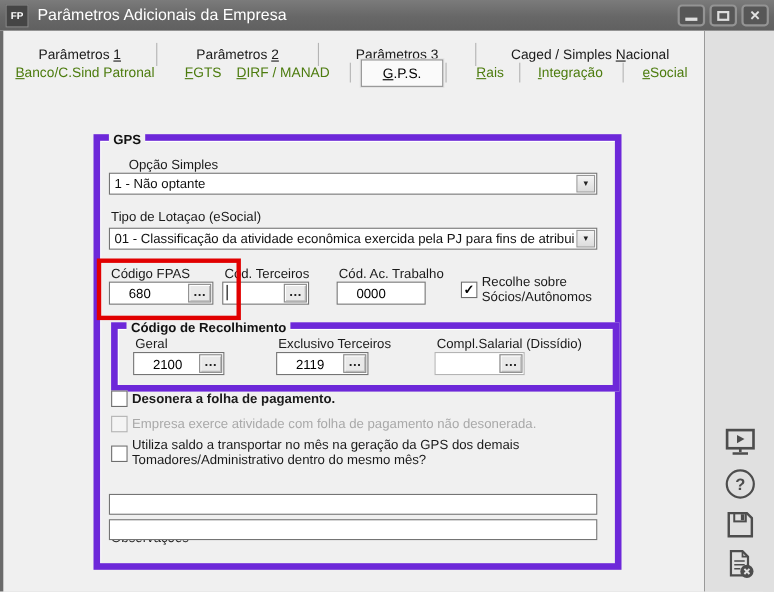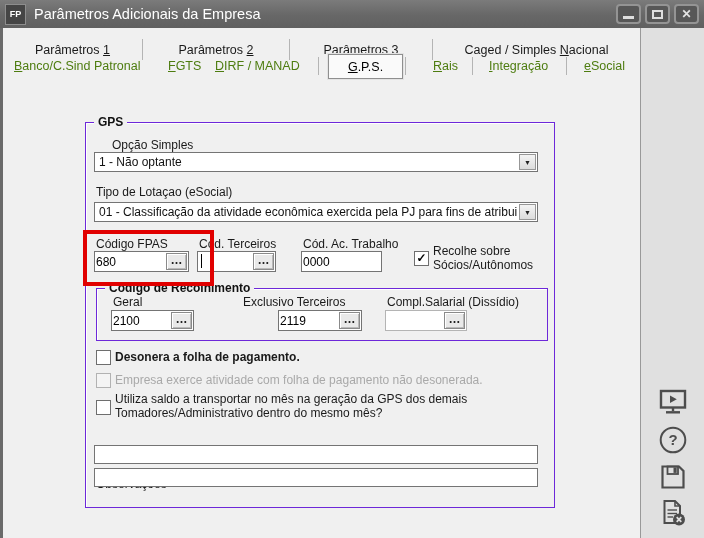--- a/index.html
+++ b/index.html
@@ -29,34 +29,34 @@
   .tab1:nth-child(1){width:140px;} .tab1:nth-child(2){width:147px;}
   .tab1:nth-child(3){width:143px;} .tab1:nth-child(4){width:207px;border-right:none;}
   .tabrow2{position:absolute;left:0;top:25px;width:637px;height:27px;}
   .tab2{position:absolute;top:6px;font-size:12.5px;color:#4d7c0f;cursor:default;white-space:pre;}
   .tabsep{position:absolute;top:4px;width:1px;height:18px;background:#b4b4b4;}
   .tab2-selected{position:absolute;left:325px;top:1px;width:73px;height:23px;background:#fafafa;
     border:1px solid #8f8f8f;box-shadow:0 0 0 1px #e3e3e3;display:flex;align-items:center;justify-content:center;
     font-size:12.5px;cursor:default;white-space:pre;}
   .u{text-decoration:underline;}
   
-  .groupbox{position:absolute;border:1px solid #6d28d9;box-shadow:inset 1px 1px 0 #ffffff;background:#f0f0f0;}
+  .groupbox{position:absolute;border:6px solid #6d28d9;box-shadow:inset 1px 1px 0 #ffffff;background:#f0f0f0;}
   .group-label{position:absolute;top:-8px;left:8px;background:#f0f0f0;padding:0 4px;
     font-size:12px;font-weight:bold;color:#111;white-space:nowrap;}
   .lbl{position:absolute;font-size:12px;color:#1a1a1a;white-space:nowrap;}
   .lbl-dis{color:#a9a9a9;}
   
   .dd{position:absolute;height:20px;background:#fff;border:1px solid #747474;box-sizing:border-box;}
   .dd-txt{position:absolute;left:4px;top:2px;right:20px;overflow:hidden;white-space:nowrap;font-size:12px;color:#111;}
   .dd-btn{position:absolute;right:1px;top:1px;bottom:1px;width:17px;background:linear-gradient(#f4f4f4,#dcdcdc);
     border:1px solid #979797;box-sizing:border-box;display:flex;align-items:center;justify-content:center;
     font-size:7px;color:#222;cursor:default;}
   .field{position:absolute;height:21px;}
   .field input{width:100%;height:21px;box-sizing:border-box;background:#fff;border:1px solid #747474;
-    font-family:"Liberation Sans",sans-serif;font-size:12px;padding:2px 1px;margin:0;outline:none;}
+    font-family:"Liberation Sans",sans-serif;font-size:12px;padding:2px 17px;margin:0;outline:none;}
   .field input.dis{border-color:#b4b4b4;}
   .browse-btn{position:absolute;right:2px;top:2px;width:21px;height:17px;background:#e9e9e9;
     border:1px solid #8a8a8a;box-sizing:border-box;box-shadow:inset 1px 1px 0 #fff,inset -1px -1px 0 #b9b9b9;
     font-size:12px;font-weight:bold;color:#222;text-align:center;line-height:12px;cursor:default;}
   .caret{position:absolute;left:4px;top:3px;width:1px;height:14px;background:#000;}
   .cb{position:absolute;width:13px;height:13px;background:#fff;border:1px solid #6e6e6e;box-sizing:content-box;
     display:flex;align-items:center;justify-content:center;cursor:default;}
   .cb .ck{display:none;font-size:12px;font-weight:bold;color:#000;line-height:10px;margin-top:-1px;}
   .cb[data-checked="true"] .ck{display:block;}
   .cb.dis{border-color:#b2b2b2;background:#f4f4f4;}
@@ -153,21 +153,21 @@
         <div class="lbl" style="left:347px;top:135px;">Sócios/Autônomos</div>
 
         <div class="groupbox" style="left:10px;top:165px;width:450px;height:51px;">
           <div class="group-label">Código de Recolhimento</div>
           <div class="lbl" style="left:16px;top:6px;">Geral</div>
           <div class="field" style="left:14px;top:21px;width:83px;">
             <input value="2100" style="">
             <span class="browse-btn">…</span>
           </div>
           <div class="lbl" style="left:146px;top:6px;">Exclusivo Terceiros</div>
-          <div class="field" style="left:144px;top:21px;width:84px;margin-left:37px;">
+          <div class="field" style="left:144px;top:21px;width:84px;">
             <input value="2119" style="">
             <span class="browse-btn">…</span>
           </div>
           <div class="lbl" style="left:290px;top:6px;">Compl.Salarial (Dissídio)</div>
           <div class="field" style="left:288px;top:21px;width:82px;">
             <input class="dis" value="" style="">
             <span class="browse-btn">…</span>
           </div>
         </div>
 

